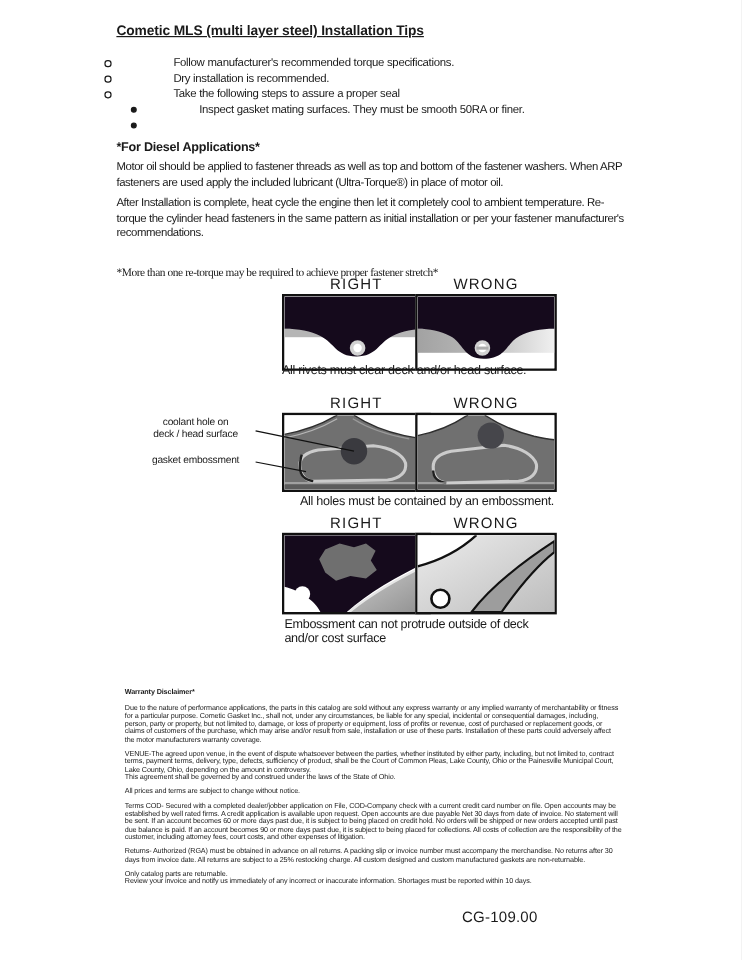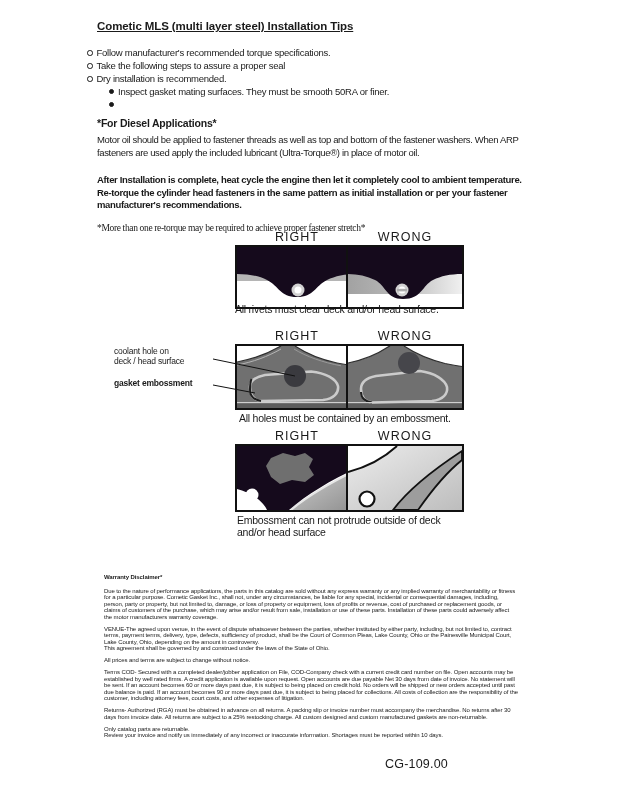--- a/index.html
+++ b/index.html
@@ -9,48 +9,48 @@
     margin:0 auto;
   }
   .abs{position:absolute;}
   
   .title{
     left:97px;top:20px;font-size:11.5px;font-weight:bold;letter-spacing:-0.1px;
     text-decoration:underline;
   }
   
   .bullets{left:87px;top:46px;width:480px;}
-  .b{display:flex;align-items:flex-start;font-size:9.5px;letter-spacing:-0.25px;line-height:13px;}
+  .b{display:flex;align-items:flex-start;font-size:9.5px;letter-spacing:-0.25px;line-height:13px;gap:48px;}
   .b .mk{flex:0 0 auto;width:3.5px;height:3.5px;border:0.9px solid #1a1a1a;border-radius:50%;
     margin:4.2px 4px 0 0;}
   .b.sub{margin-left:22px;}
   .b.sub .mk{background:#1a1a1a;border-color:#1a1a1a;width:3px;height:3px;}
   
   .h2{left:97px;top:117px;font-size:10.5px;font-weight:bold;letter-spacing:-0.2px;}
   .para{left:97px;width:430px;font-size:9.5px;letter-spacing:-0.35px;line-height:12.5px;}
   .p1{top:134px;}
-  .p2{top:174px;font-weight:bold;}
+  .p2{top:164px;}
   .p3{top:222px;font-family:Liberation Serif, serif;}
   
   .dg-label{font-size:12.5px;letter-spacing:1px;text-align:center;}
   .r1{top:230px;} .r2{top:329px;} .r3{top:429px;}
   .colL{left:235px;width:124px;} .colR{left:346px;width:118px;}
   .dbox{border:2px solid #111111;box-sizing:border-box;background:#ffffff;}
   .dbox svg{display:block;width:100%;height:100%;}
   .box1{top:245px;height:64px;}
   .box2{top:344px;height:66px;}
   .box3{top:444px;height:68px;}
   .dg-caption{font-size:10.5px;letter-spacing:-0.25px;line-height:11.5px;}
   .cap1{left:235px;top:304px;}
-  .cap2{left:239px;top:413px;}
+  .cap2{left:250px;top:413px;}
   .cap3{left:237px;top:515px;width:230px;}
   
   .callout{left:114px;width:98px;font-size:8.5px;letter-spacing:-0.2px;
-    line-height:9.5px;text-align:left;}
-  .co1{top:347px;} .co2{top:379px;font-weight:bold;}
+    line-height:9.5px;text-align:center;}
+  .co1{top:347px;} .co2{top:379px;}
   #leader-overlay{left:114px;top:344px;width:190px;height:58px;z-index:5;pointer-events:none;}
   
   .disclaimer{left:104px;top:574px;width:414px;font-size:6px;letter-spacing:-0.1px;line-height:6.5px;}
   .disclaimer .dh{font-weight:bold;margin:0 0 7px 0;}
   .disclaimer p{margin:0 0 5.5px 0;}
   .disclaimer p.tight{margin:0;}
   
   .footer-code{left:385px;top:757px;font-size:12.5px;letter-spacing:0.2px;}
 </style>
 </head>
@@ -60,25 +60,25 @@
 
   <div class="abs title">Cometic MLS (multi layer steel) Installation Tips</div>
 
   <div class="abs bullets">
     <div class="b">
       <span class="mk"></span>
       <span>Follow manufacturer's recommended torque specifications.</span>
     </div>
     <div class="b">
       <span class="mk"></span>
+      <span>Dry installation is recommended.</span>
+    </div>
+    <div class="b">
+      <span class="mk"></span>
       <span>Take the following steps to assure a proper seal</span>
-    </div>
-    <div class="b">
-      <span class="mk"></span>
-      <span>Dry installation is recommended.</span>
     </div>
     <div class="b sub">
       <span class="mk"></span>
       <span>Inspect gasket mating surfaces.  They must be smooth 50RA or finer.</span>
     </div>
     <div class="b sub">
       <span class="mk"></span>
     </div>
   </div>
 
@@ -192,21 +192,21 @@
       </defs>
       <rect width="114" height="64" fill="#ffffff"></rect>
       <path d="M0,26 C19,21 36,12 49,0 H114 V64 H0 Z" fill="url(#g3w)"></path>
       <path d="M0,26 C19,21 36,12 49,0" stroke="#111111" stroke-width="2" fill="none"></path>
       <path d="M114,5 C88,22 60,44 45,64 L70,64 C84,44 100,25 114,14 Z" fill="#9d9d9d" stroke="#111111" stroke-width="1.8"></path>
       <circle cx="19" cy="53" r="7.5" fill="#ffffff" stroke="#111111" stroke-width="2.2"></circle>
     </svg>
   </div>
   <div class="abs dg-caption cap3">
     <div>Embossment can not protrude outside of deck</div>
-    <div>and/or head surface</div>
+    <div>and/or cost surface</div>
   </div>
 
   <div class="abs disclaimer">
     <div class="dh">Warranty Disclaimer*</div>
     <p>Due to the nature of performance applications, the parts in this catalog are sold without any express warranty or any implied warranty of merchantability or fitness for a particular purpose.  Cometic Gasket Inc., shall not, under any circumstances, be liable for any special, incidental or consequential damages, including, person, party or property, but not limited to, damage, or loss of property or equipment, loss of profits or revenue, cost of purchased or replacement goods, or claims of customers of the purchase, which may arise and/or result from sale, installation or use of these parts.  Installation of these parts could adversely affect the motor manufacturers warranty coverage.</p>
     <p class="tight">VENUE-The agreed upon venue, in the event of dispute whatsoever between the parties, whether instituted by either party, including, but not limited to, contract terms, payment terms, delivery, type, defects, sufficiency of product, shall be the Court of Common Pleas, Lake County, Ohio or the Painesville Municipal Court, Lake County, Ohio, depending on the amount in controversy.</p>
     <p>This agreement shall be governed by and construed under the laws of the State of Ohio.</p>
     <p>All prices and terms are subject to change without notice.</p>
     <p>Terms COD- Secured with a completed dealer/jobber application on File, COD-Company check with a current credit card number on file.  Open accounts may be established by well rated firms.  A credit application is available upon request.  Open accounts are due payable Net 30 days from date of invoice.  No statement will be sent.  If an account becomes 60 or more days past due, it is subject to being placed on credit hold.  No orders will be shipped or new orders accepted until past due balance is paid.  If an account becomes 90 or more days past due, it is subject to being placed for collections.  All costs of collection are the responsibility of the customer, including attorney fees, court costs, and other expenses of litigation.</p>
     <p>Returns- Authorized (RGA) must be obtained in advance on all returns.  A packing slip or invoice number must accompany the merchandise.  No returns after 30 days from invoice date.  All returns are subject to a 25% restocking charge.  All custom designed and custom manufactured gaskets are non-returnable.</p>

